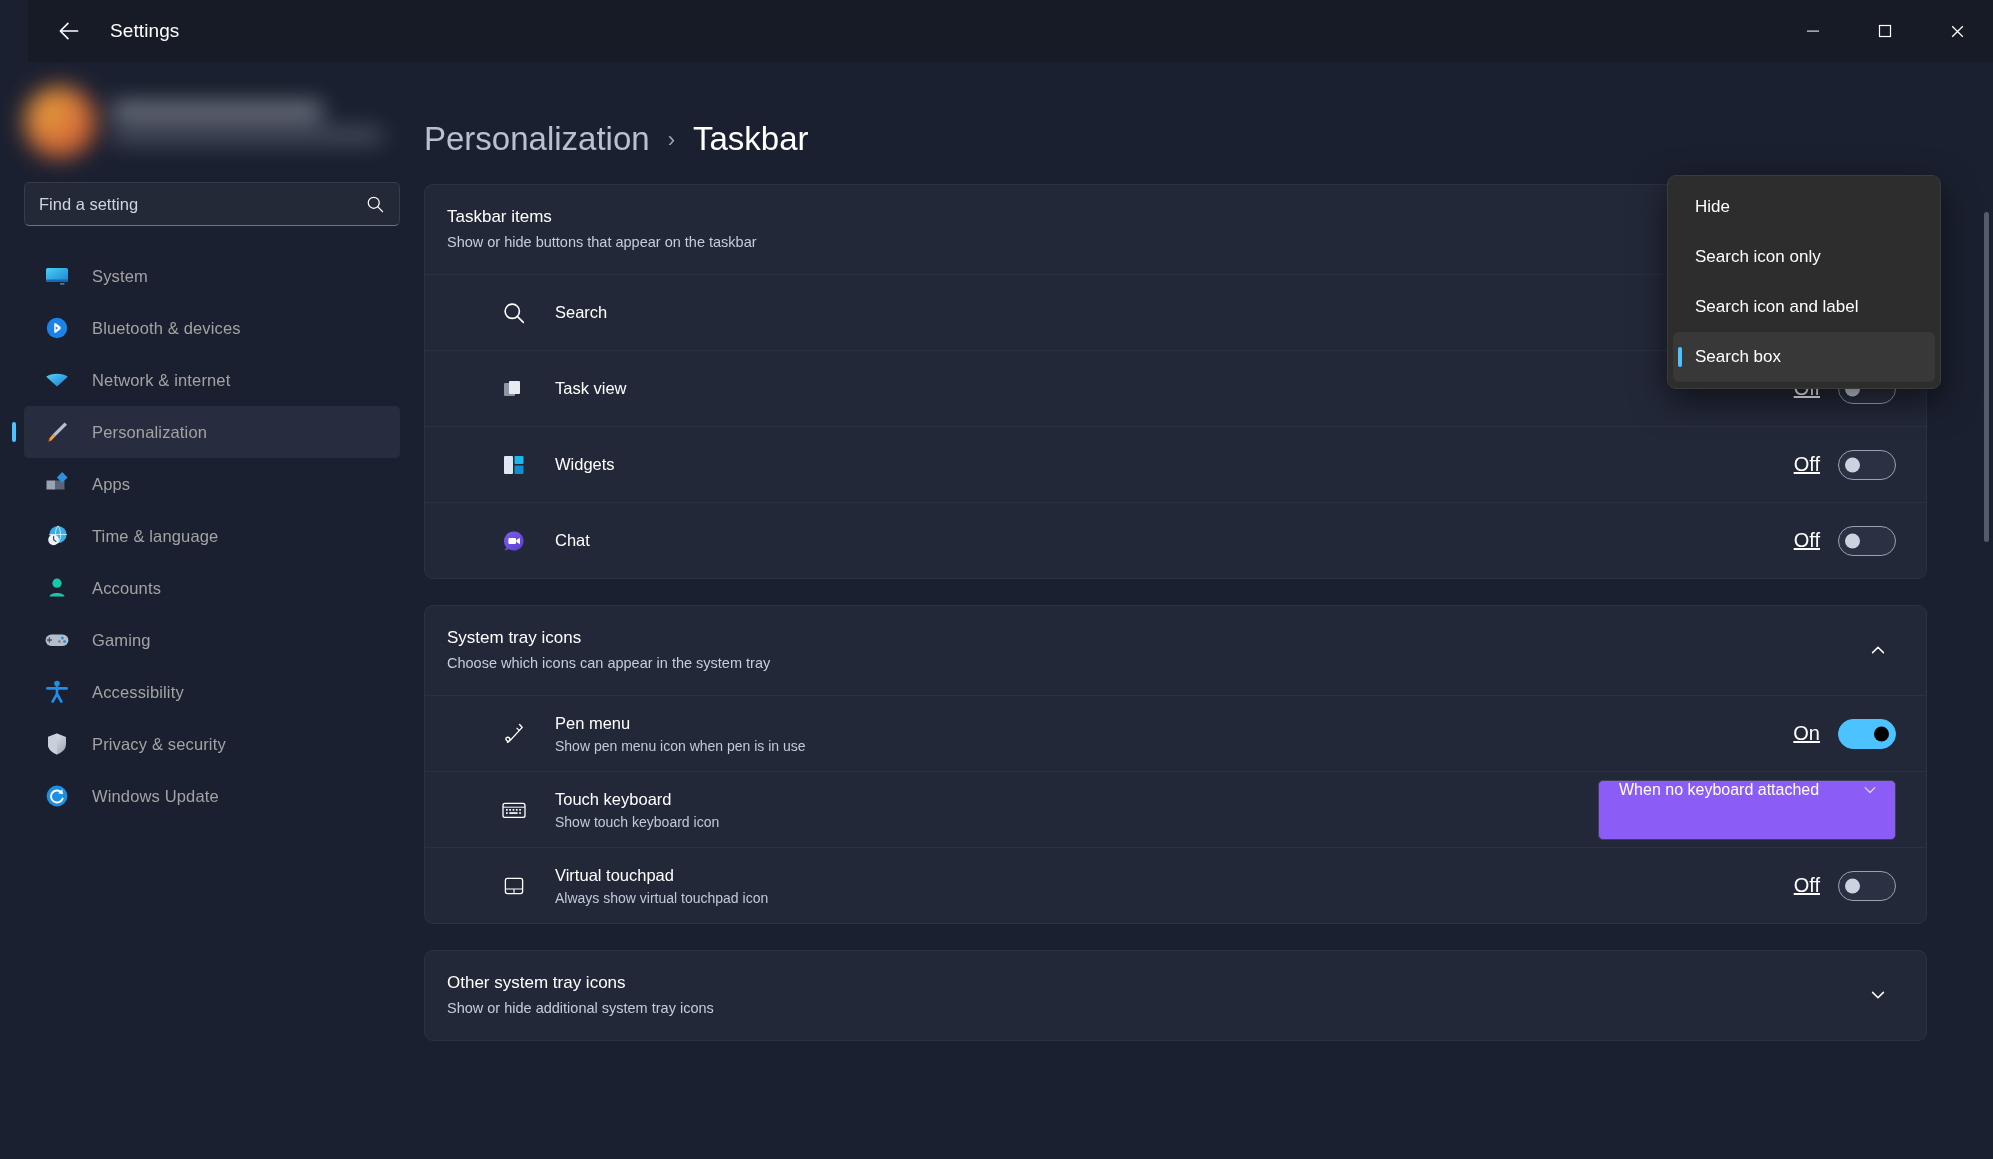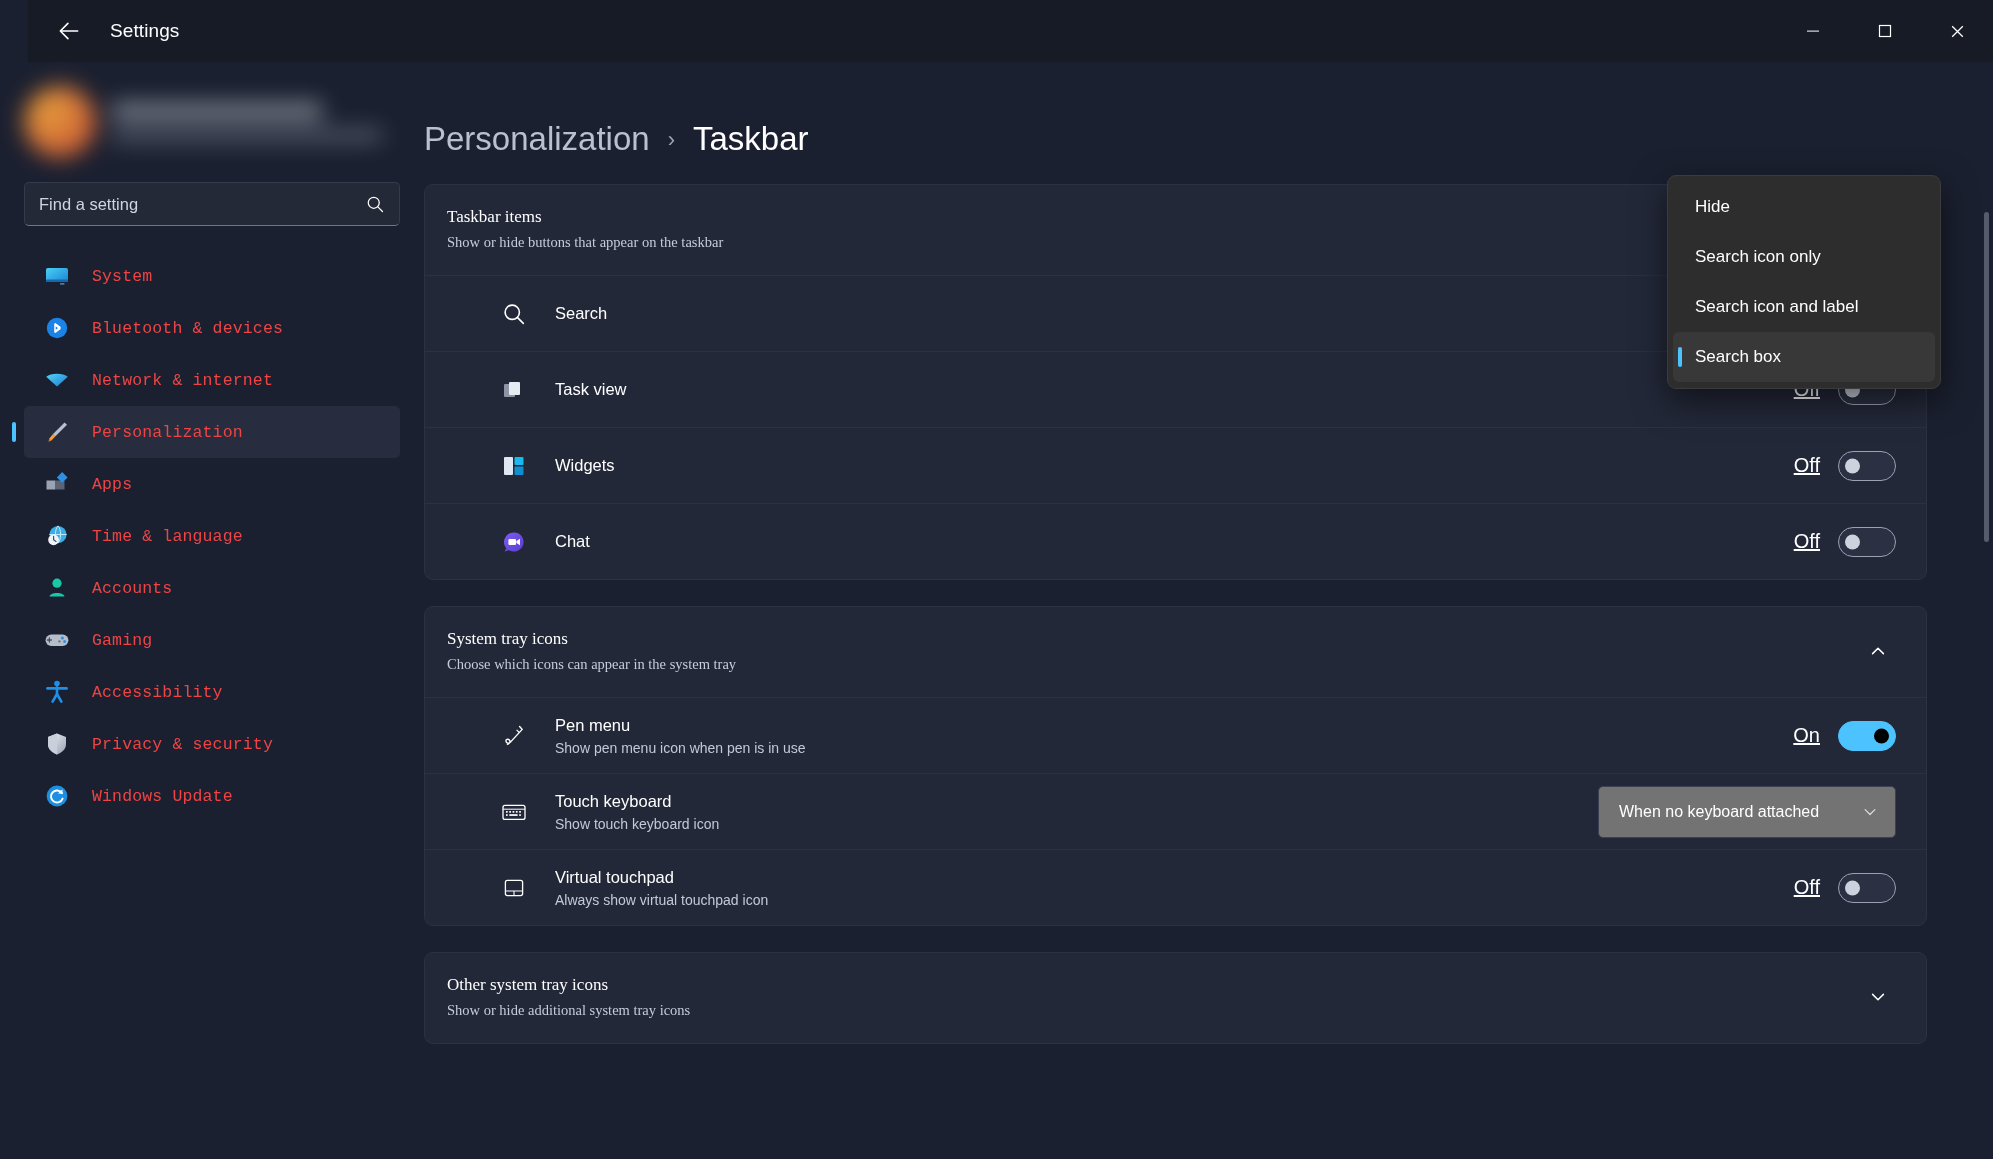--- a/index.html
+++ b/index.html
@@ -130,21 +130,21 @@
   .nav-item.selected::before {
     content: "";
     position: absolute;
     left: -12px; top: 50%;
     transform: translateY(-50%);
     width: 4px; height: 20px;
     border-radius: 2px;
     background: #4cc2ff;
   }
   .nav-ic { width: 26px; height: 26px; flex: 0 0 26px; display: block; }
-  .nav-label { font-size: 16.5px; color: #ef4444; letter-spacing: .15px; font-family: Liberation Mono, monospace; }
+  .nav-label { font-size: 16.5px; color: #a3a3a3; letter-spacing: .15px; }
 
   
   .content {
     flex: 1;
     min-width: 0;
     padding: 0 66px 0 0;
     position: relative;
     overflow: hidden;
   }
   .breadcrumb {
@@ -164,21 +164,21 @@
     border: 1px solid #2c3143;
     border-radius: 9px;
     margin-top: 26px;
     overflow: hidden;
   }
   .card-header {
     padding: 22px 30px 24px 22px;
     display: flex;
     align-items: center;
   }
-  .card-header .ht { flex: 1; font-family: Liberation Serif, serif; }
+  .card-header .ht { flex: 1; }
   .card-title { font-size: 17px; color: #ffffff; margin-bottom: 7px; }
   .card-sub { font-size: 14.5px; color: #c6ccd9; }
   .chev-btn {
     width: 36px; height: 36px;
     display: flex; align-items: center; justify-content: center;
     border-radius: 4px; cursor: pointer;
   }
 
   .row {
     display: flex;
@@ -215,27 +215,26 @@
   }
   .toggle.on { background: #4cc2ff; border: 1px solid #4cc2ff; }
   .toggle.on .knob {
     position: absolute; right: 6px; top: 50%;
     transform: translateY(-50%);
     width: 15px; height: 15px; border-radius: 50%;
     background: #000000;
   }
 
   .combo {
-    height: 52px;
+    height: 60px;
     min-width: 298px;
-    background: #737373;
+    background: #8b5cf6;
     border: 1px solid #3b4154;
     border-radius: 5px;
     display: flex;
-    align-items: center;
     justify-content: space-between;
     padding: 0 16px 0 20px;
     gap: 14px;
     cursor: pointer;
     font-size: 16px;
     color: #ffffff;
   }
 
   
   .flyout {

